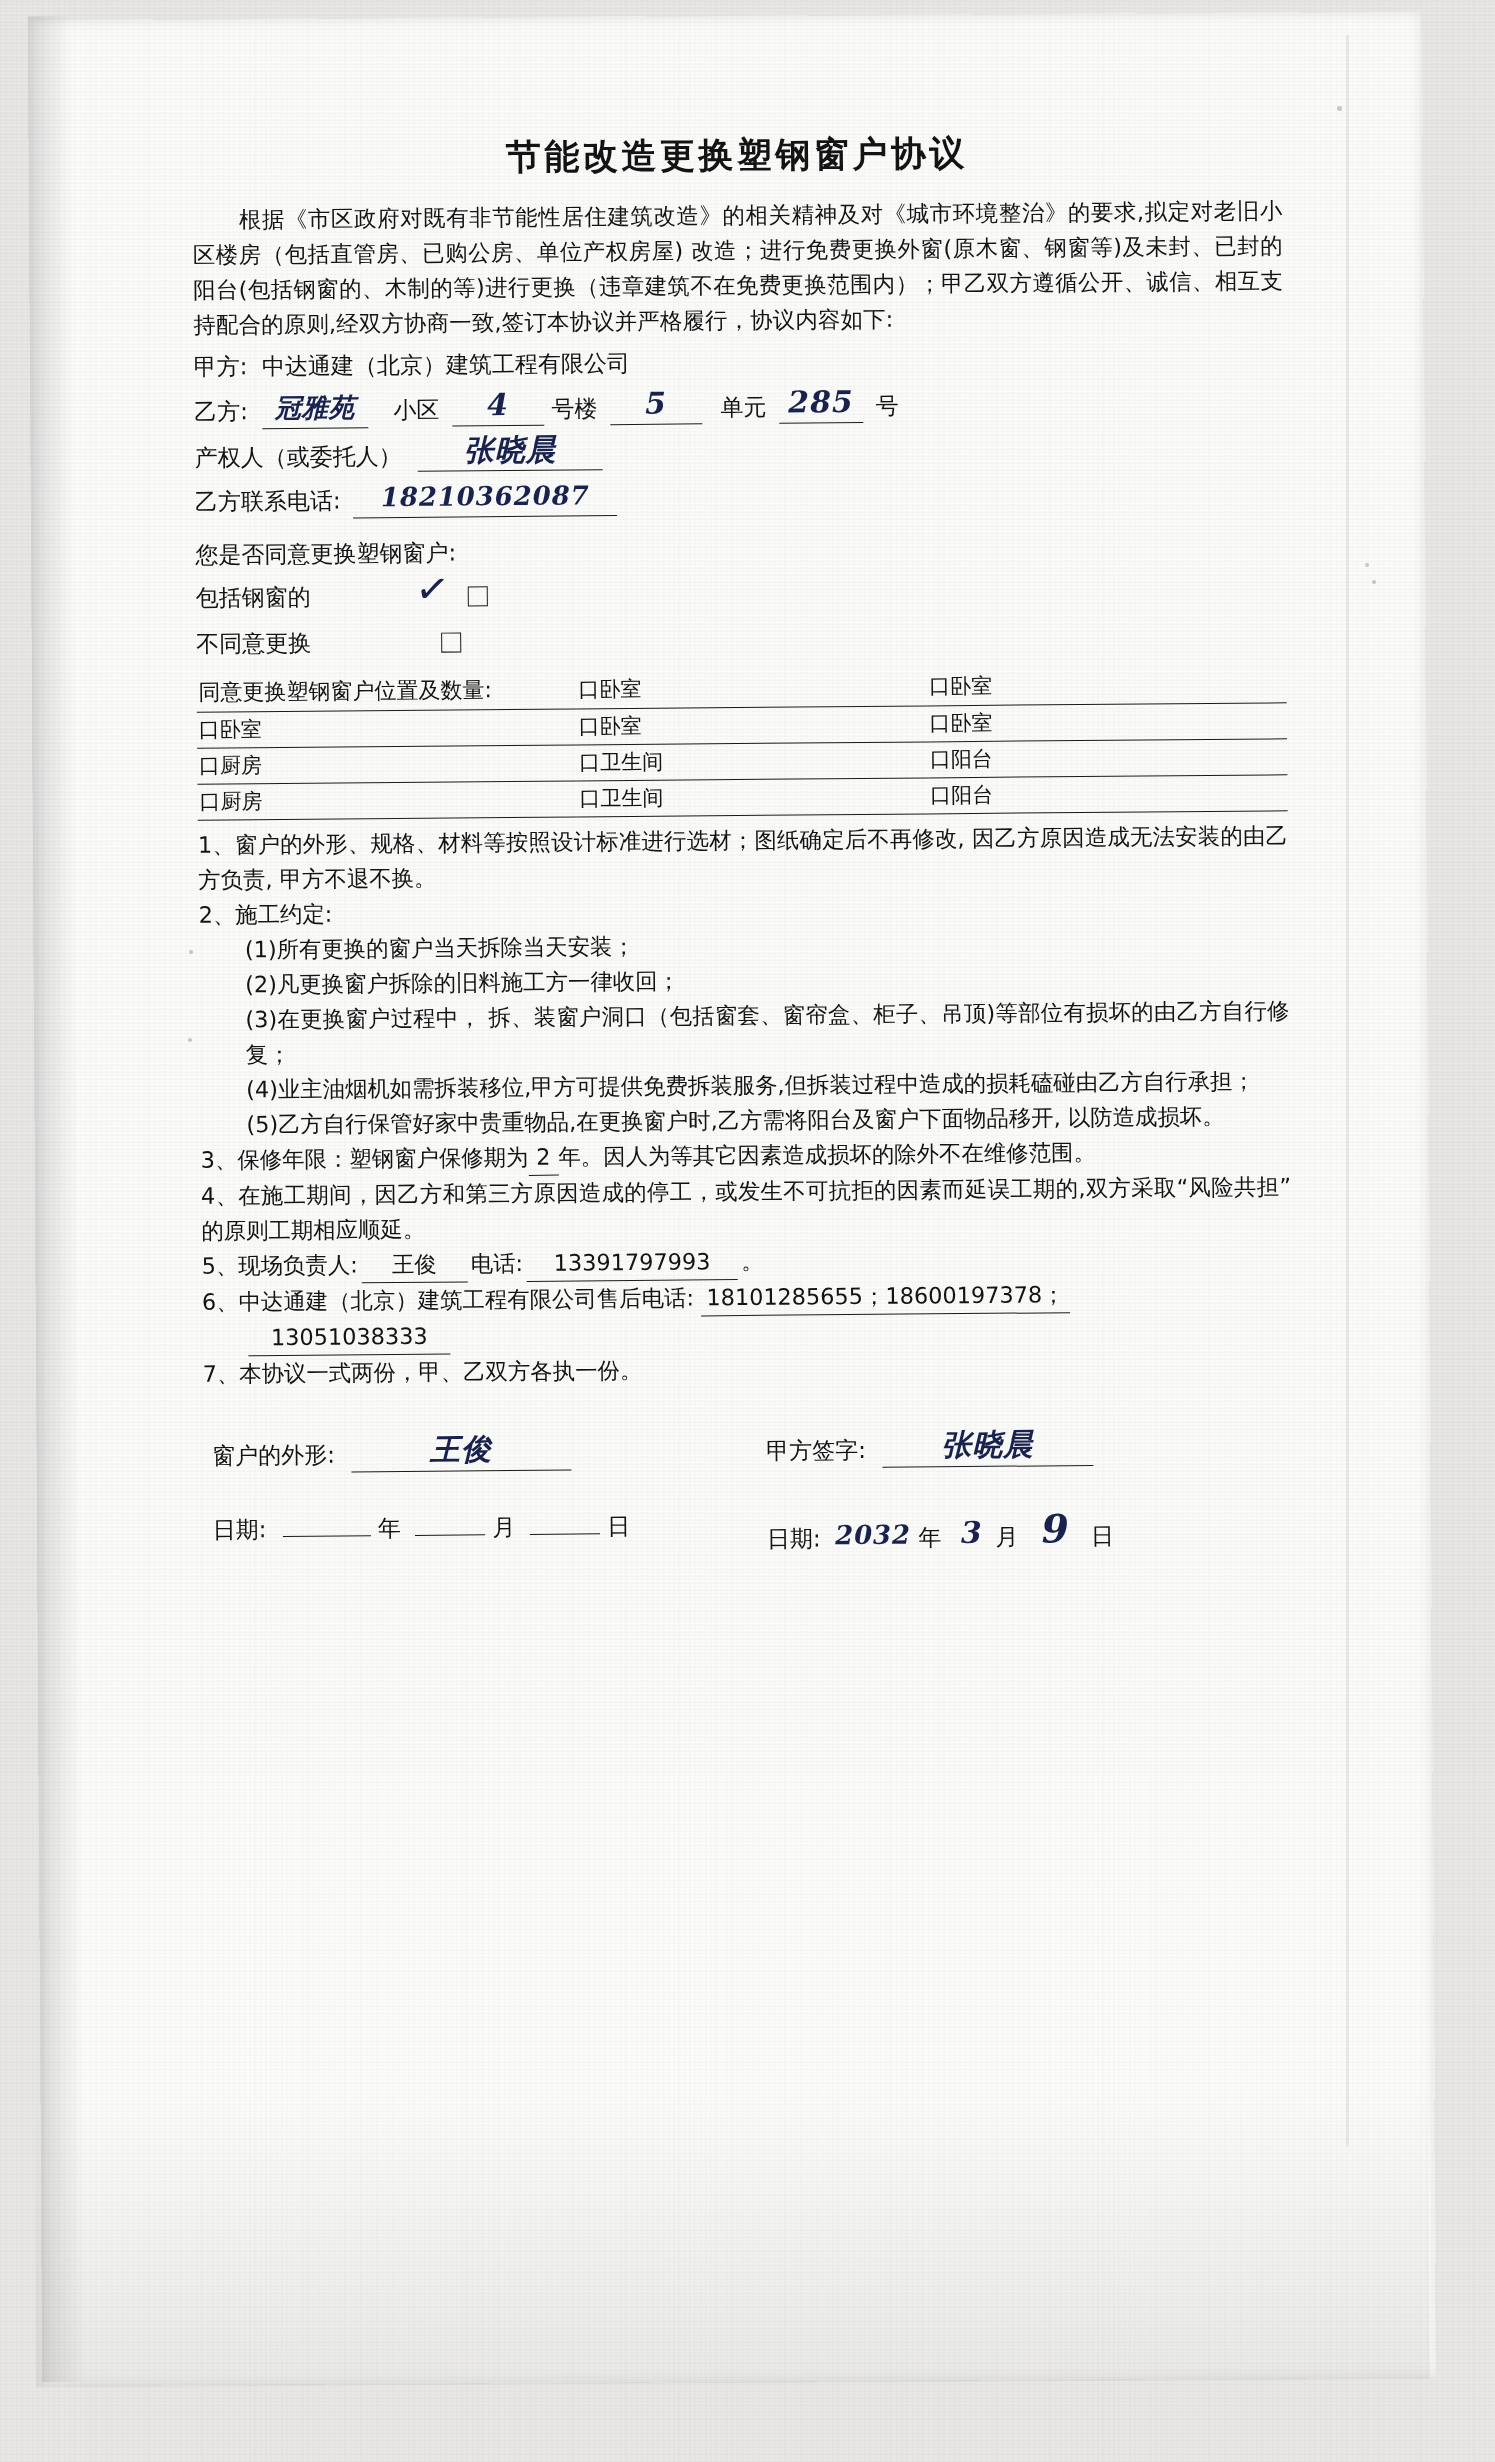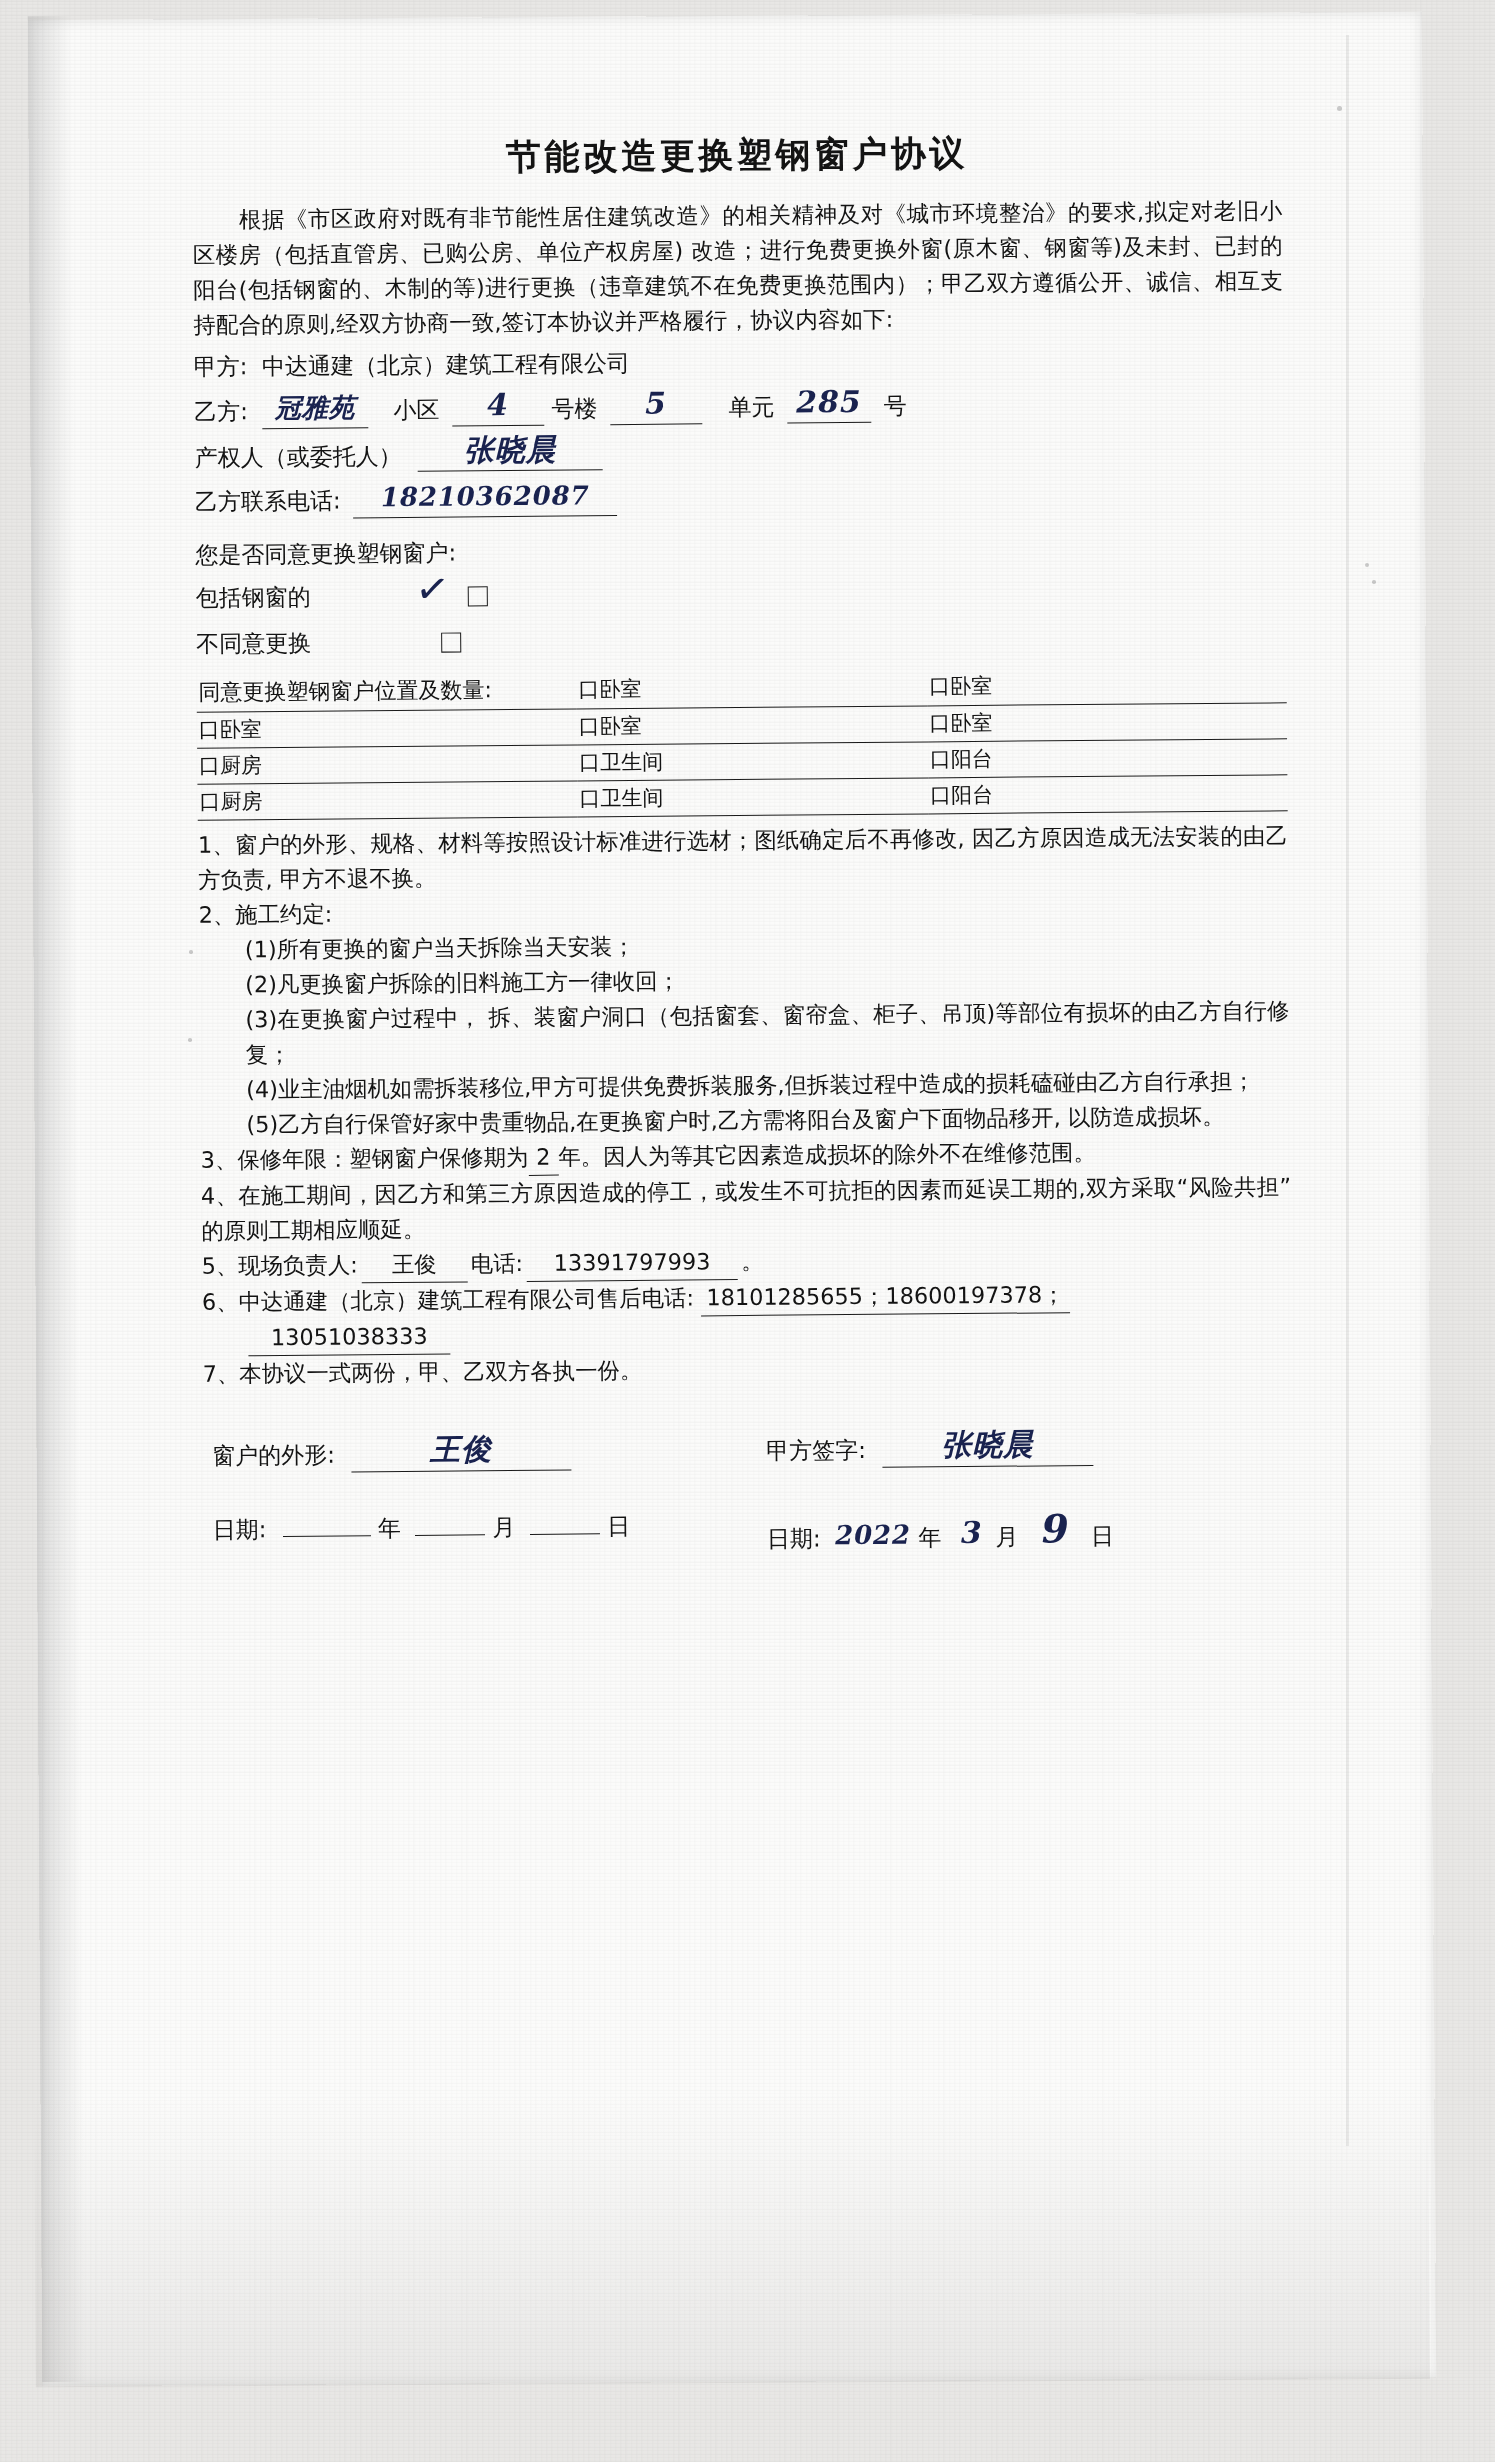--- a/index.html
+++ b/index.html
@@ -214,21 +214,21 @@
     <span style="margin-left:7px">中达通建（北京）建筑工程有限公司</span>
   </div>
 
   <div class="line-row">
     <span>乙方:</span>
     <span class="ul hw hw-lg" style="width:106px;margin-left:7px">冠雅苑</span>
     <span style="margin-left:18px">小区</span>
     <span class="ul hw hw-xl" style="width:92px;margin-left:5.3px">4</span>
     <span style="margin-left:0">号楼</span>
     <span class="ul hw hw-xl" style="width:92px;margin-left:5.3px">5</span>
-    <span style="margin-left:19px">单元</span>
+    <span style="margin-left:11px">单元</span>
     <span class="ul hw hw-xl" style="width:84px;margin-left:5.3px">285</span>
     <span style="margin-left:5.3px">号</span>
   </div>
 
   <div class="line-row">
     <span>产权人（或委托人）</span>
     <span class="ul hw hw-xl" style="width:185px;margin-left:8.8px">张晓晨</span>
   </div>
 
   <div class="line-row">
@@ -330,21 +330,21 @@
       <span>日期:</span>
       <span class="ul" style="width:88px;margin-left:8.8px"></span>
       <span>年</span>
       <span class="ul" style="width:70px;margin-left:7px"></span>
       <span>月</span>
       <span class="ul" style="width:70px;margin-left:7px"></span>
       <span>日</span>
     </div>
     <div class="sign-right">
       <span>日期:</span>
-      <span class="hw hw-lg" style="margin-left:7px">2022</span>
+      <span class="hw hw-lg" style="margin-left:7px">2032</span>
       <span>年</span>
       <span class="hw hw-xl" style="margin-left:12.3px">3</span>
       <span style="margin-left:5.3px">月</span>
       <span class="hw hw-xl" style="margin-left:16px;font-size:39px;">9</span>
       <span style="margin-left:14px">日</span>
     </div>
   </div>
 
 </div>
 

